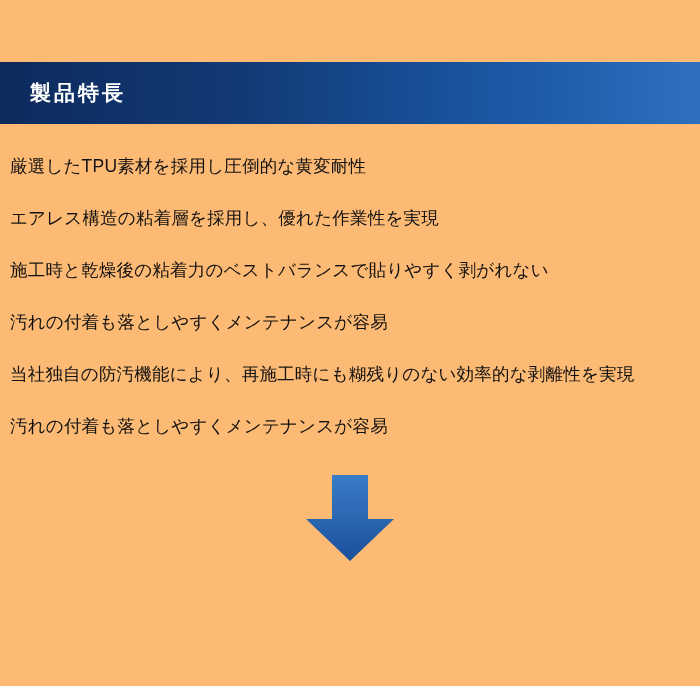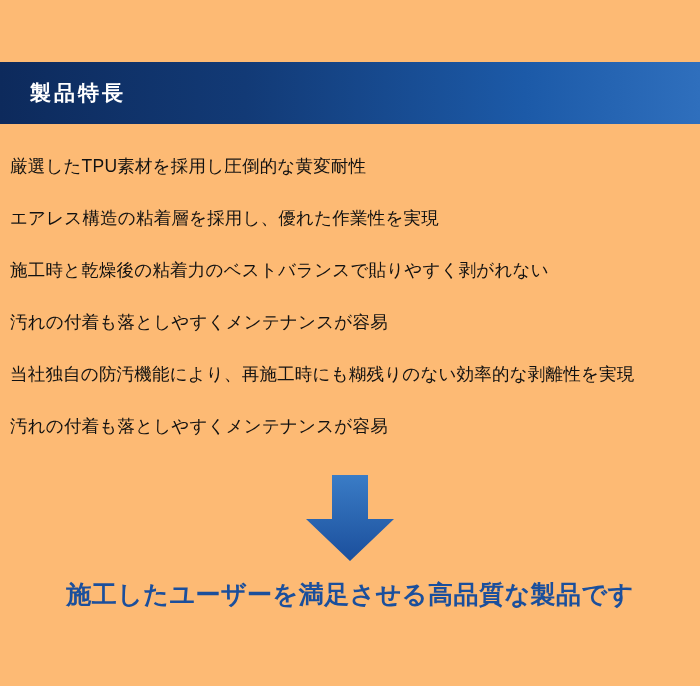--- a/index.html
+++ b/index.html
@@ -130,18 +130,15 @@
       <defs>
         <linearGradient id="agrad" x1="0" y1="0" x2="0" y2="1">
           <stop offset="0%" stop-color="#3a7cc6"></stop>
           <stop offset="100%" stop-color="#1b4f9c"></stop>
         </linearGradient>
       </defs>
       <polygon points="30,0 66,0 66,44 92,44 48,86 4,44 30,44" fill="url(#agrad)"></polygon>
     </svg>
   </div>
 
-  <div class="conclusion">
-    <span class="conclusion-text">施工したユーザーを満足させる高品質な製品です</span>
-  </div>
 
   <div class="footer-rule"></div>
 </div>
 
 </body></html>

